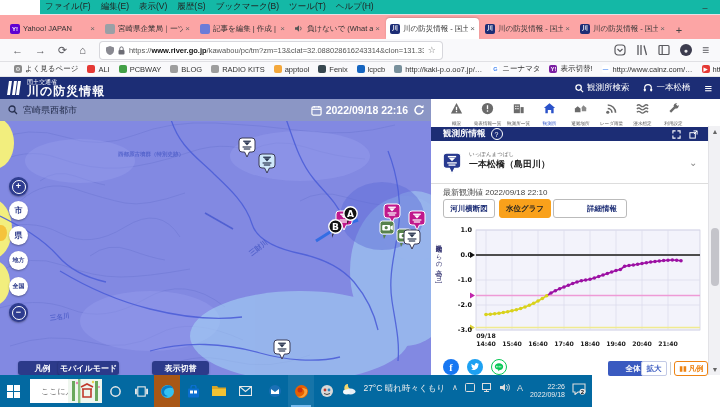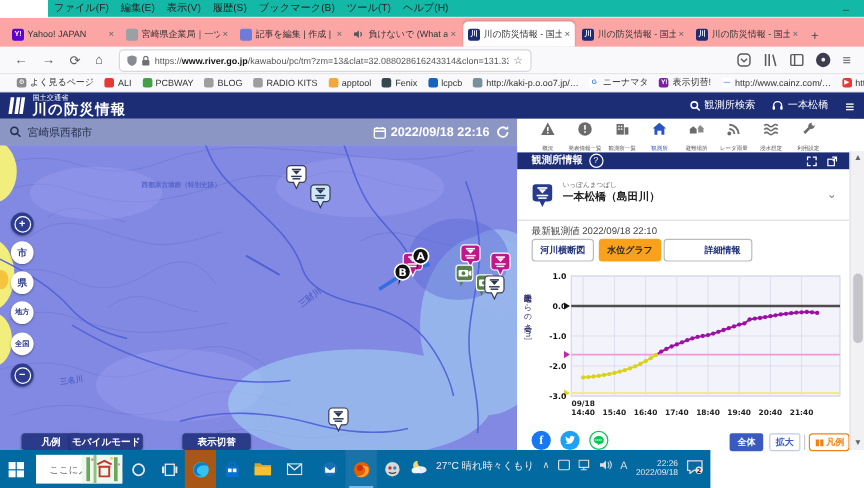--- a/index.html
+++ b/index.html
@@ -687,21 +687,21 @@
             <g stroke="#fff" stroke-width=".8">
               <line x1="3" y1="4.6" x2="3" y2="6.6"></line>
               <line x1="4.6" y1="4.6" x2="4.6" y2="6.6"></line>
               <line x1="6.4" y1="4.6" x2="6.4" y2="6.6"></line>
               <line x1="8.2" y1="4.6" x2="8.2" y2="6.6"></line>
             </g>
           </svg>
       </div>
     </div>
 
-    <div class="footbtn" style="left:177px;width:28px;background:#3a5ac0;color:#fff">全体</div>
+    <div class="footbtn" style="left:177px;width:50px;background:#3a5ac0;color:#fff">全体</div>
     <div class="footbtn" style="left:210px;width:26px;background:#fff;color:#3a5ac0;border:1px solid #c3cae6;box-sizing:border-box">拡大</div>
     <div class="abs" style="left:239px;top:263px;width:1px;height:13px;background:#ccc"></div>
     <div class="footbtn" style="left:243px;width:34px;border:1.4px solid #ee8312;box-sizing:border-box;color:#ee8312;border-radius:3px;background:#fff;gap:2px">
       <svg width="8" height="8" viewBox="0 0 10 10">
           <path d="M1 1.5h3.5v7H1zM5.5 1.5H9v7H5.5z" fill="#ee8312"></path>
           <line x1="5" y1="1" x2="5" y2="9" stroke="#fff" stroke-width=".8"></line>
         </svg>
       <span>凡例</span>
     </div>
   <div class="ptab" style="left: 12px; width: 50px;">河川横断図</div>

